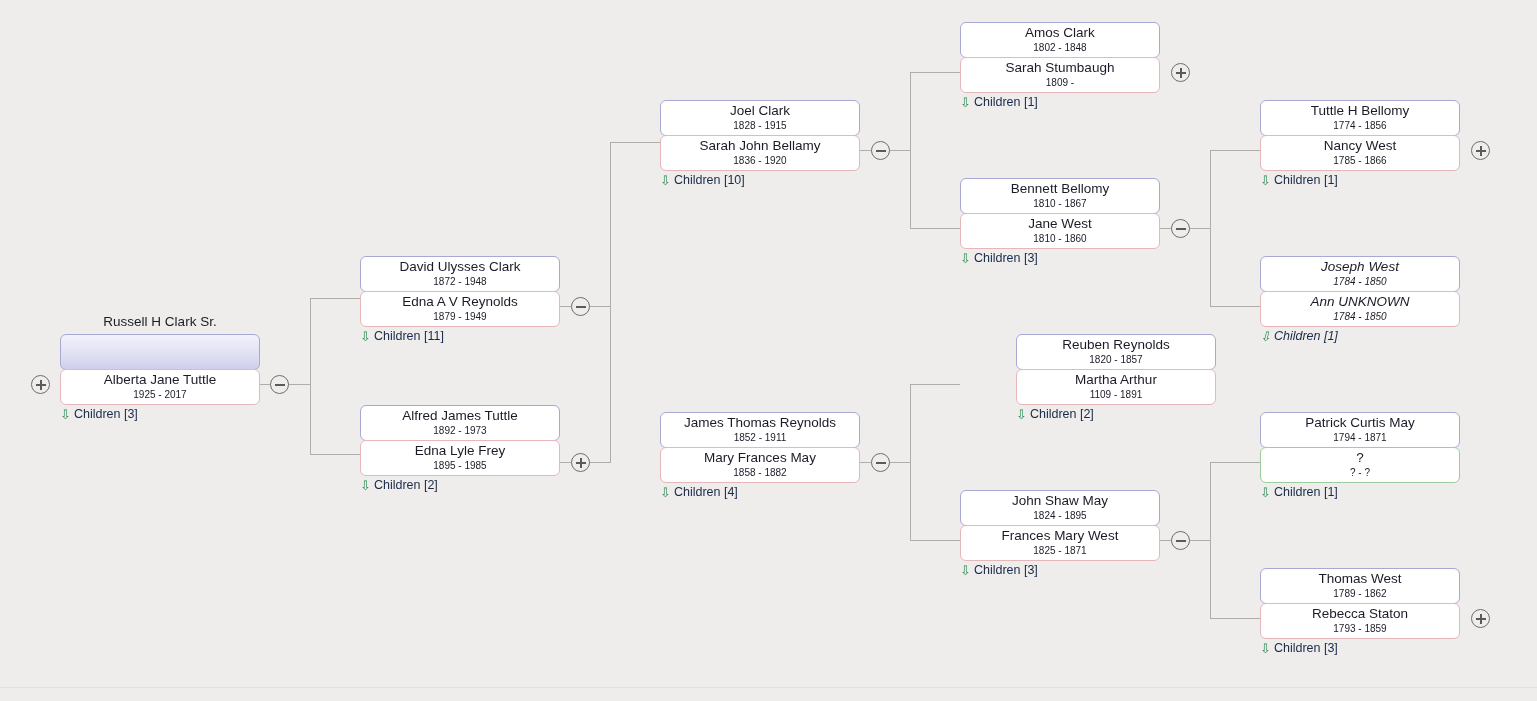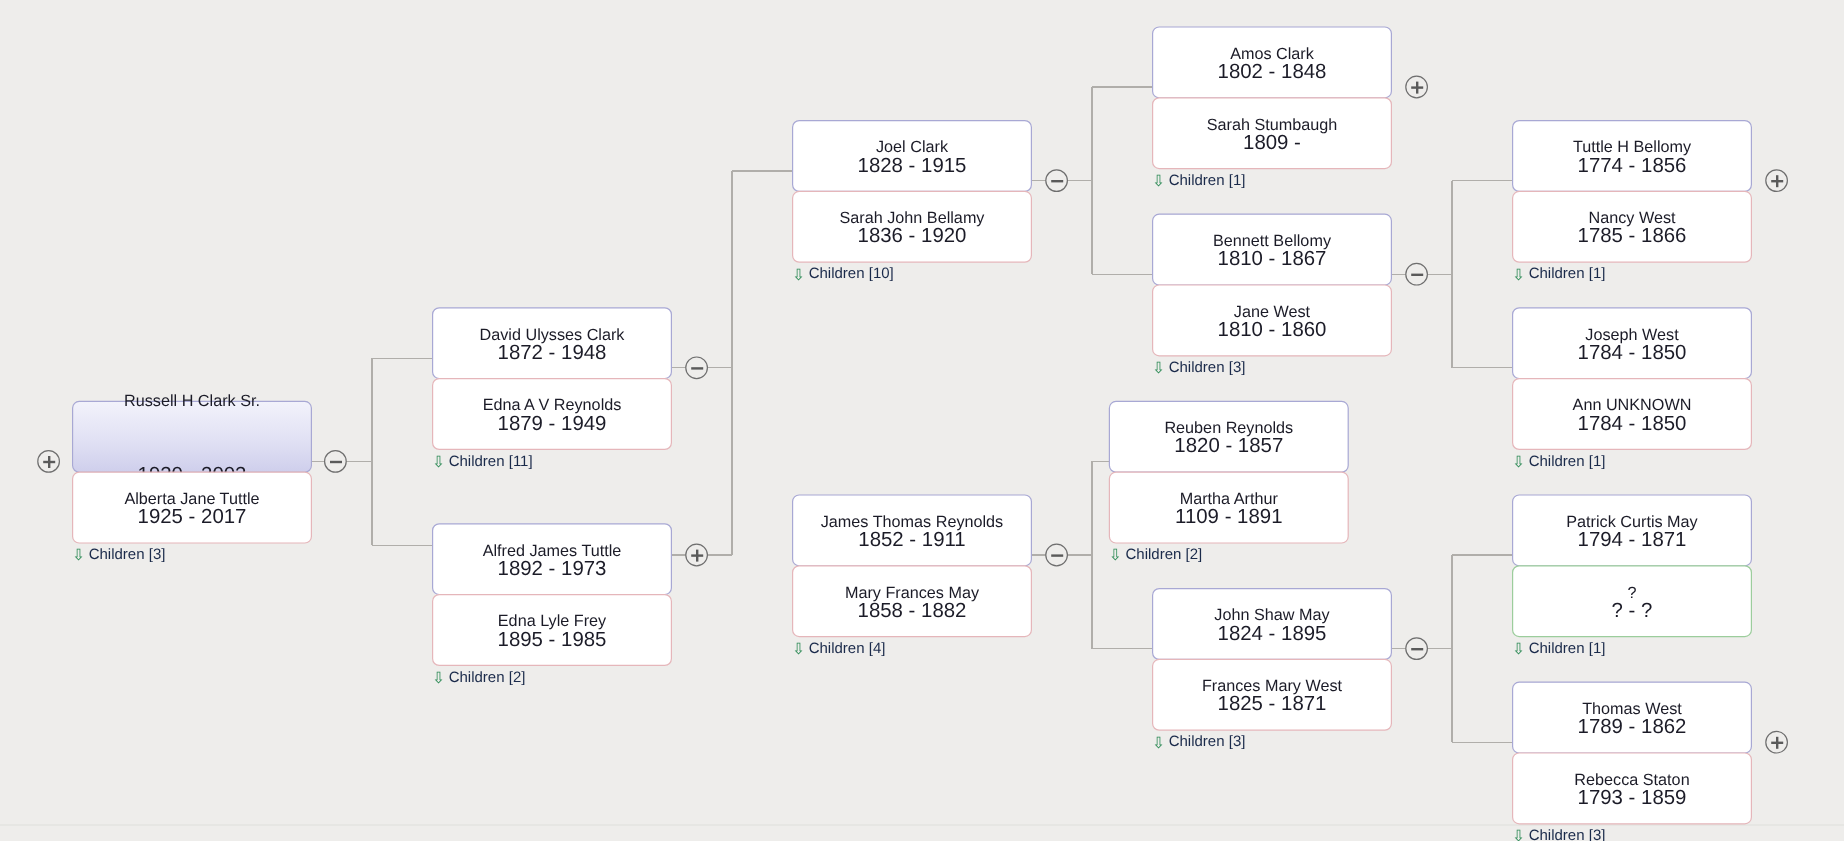--- a/index.html
+++ b/index.html
@@ -35,21 +35,21 @@
 
   
   .couple {
     position: absolute;
     width: 200px;
   }
 
   .person-card {
     box-sizing: border-box;
     width: 200px;
-    height: 60px;
+    height: 36px;
     background: #ffffff;
     border: 1px solid #b9b9dd;
     border-radius: 6px;
     display: flex;
     flex-direction: column;
     align-items: center;
     justify-content: center;
     position: relative;
     z-index: 3;
   }
@@ -72,21 +72,21 @@
     margin-top: -1px;
   }
 
   .person-name {
     font-size: 13.5px;
     line-height: 15px;
     color: #1b1b27;
     white-space: nowrap;
   }
   .person-dates {
-    font-size: 17px;
+    font-size: 10px;
     line-height: 14px;
     color: #1b1b27;
     margin-top: 1px;
     white-space: nowrap;
   }
 
   .children-link {
     margin-top: 2px;
     font-size: 12.5px;
     line-height: 15px;
@@ -213,21 +213,21 @@
         </div>
         <div class="person-card female">
           <div class="person-name">Edna A V Reynolds</div>
           <div class="person-dates">1879 - 1949</div>
         </div>
         <div class="children-link">
           <span class="children-arrow">⇩</span>
           <span>Children [11]</span>
         </div>
       </div>
-      <div class="couple" style="left: 360px; top: 436px;">
+      <div class="couple" style="left: 360px; top: 405px;">
         <div class="person-card male">
           <div class="person-name">Alfred James Tuttle</div>
           <div class="person-dates">1892 - 1973</div>
         </div>
         <div class="person-card female">
           <div class="person-name">Edna Lyle Frey</div>
           <div class="person-dates">1895 - 1985</div>
         </div>
         <div class="children-link">
           <span class="children-arrow">⇩</span>
@@ -283,21 +283,21 @@
         </div>
         <div class="person-card female">
           <div class="person-name">Jane West</div>
           <div class="person-dates">1810 - 1860</div>
         </div>
         <div class="children-link">
           <span class="children-arrow">⇩</span>
           <span>Children [3]</span>
         </div>
       </div>
-      <div class="couple" style="left: 924px; top: 334px;">
+      <div class="couple" style="left: 1016px; top: 334px;">
         <div class="person-card male">
           <div class="person-name">Reuben Reynolds</div>
           <div class="person-dates">1820 - 1857</div>
         </div>
         <div class="person-card female">
           <div class="person-name">Martha Arthur</div>
           <div class="person-dates">1109 - 1891</div>
         </div>
         <div class="children-link">
           <span class="children-arrow">⇩</span>
@@ -325,21 +325,21 @@
         </div>
         <div class="person-card female">
           <div class="person-name">Nancy West</div>
           <div class="person-dates">1785 - 1866</div>
         </div>
         <div class="children-link">
           <span class="children-arrow">⇩</span>
           <span>Children [1]</span>
         </div>
       </div>
-      <div class="couple" style="left: 1260px; top: 256px;">
+      <div class="couple" style="left: 1260px; top: 256px; font-style: italic;">
         <div class="person-card male">
           <div class="person-name">Joseph West</div>
           <div class="person-dates">1784 - 1850</div>
         </div>
         <div class="person-card female">
           <div class="person-name">Ann UNKNOWN</div>
           <div class="person-dates">1784 - 1850</div>
         </div>
         <div class="children-link">
           <span class="children-arrow">⇩</span>

